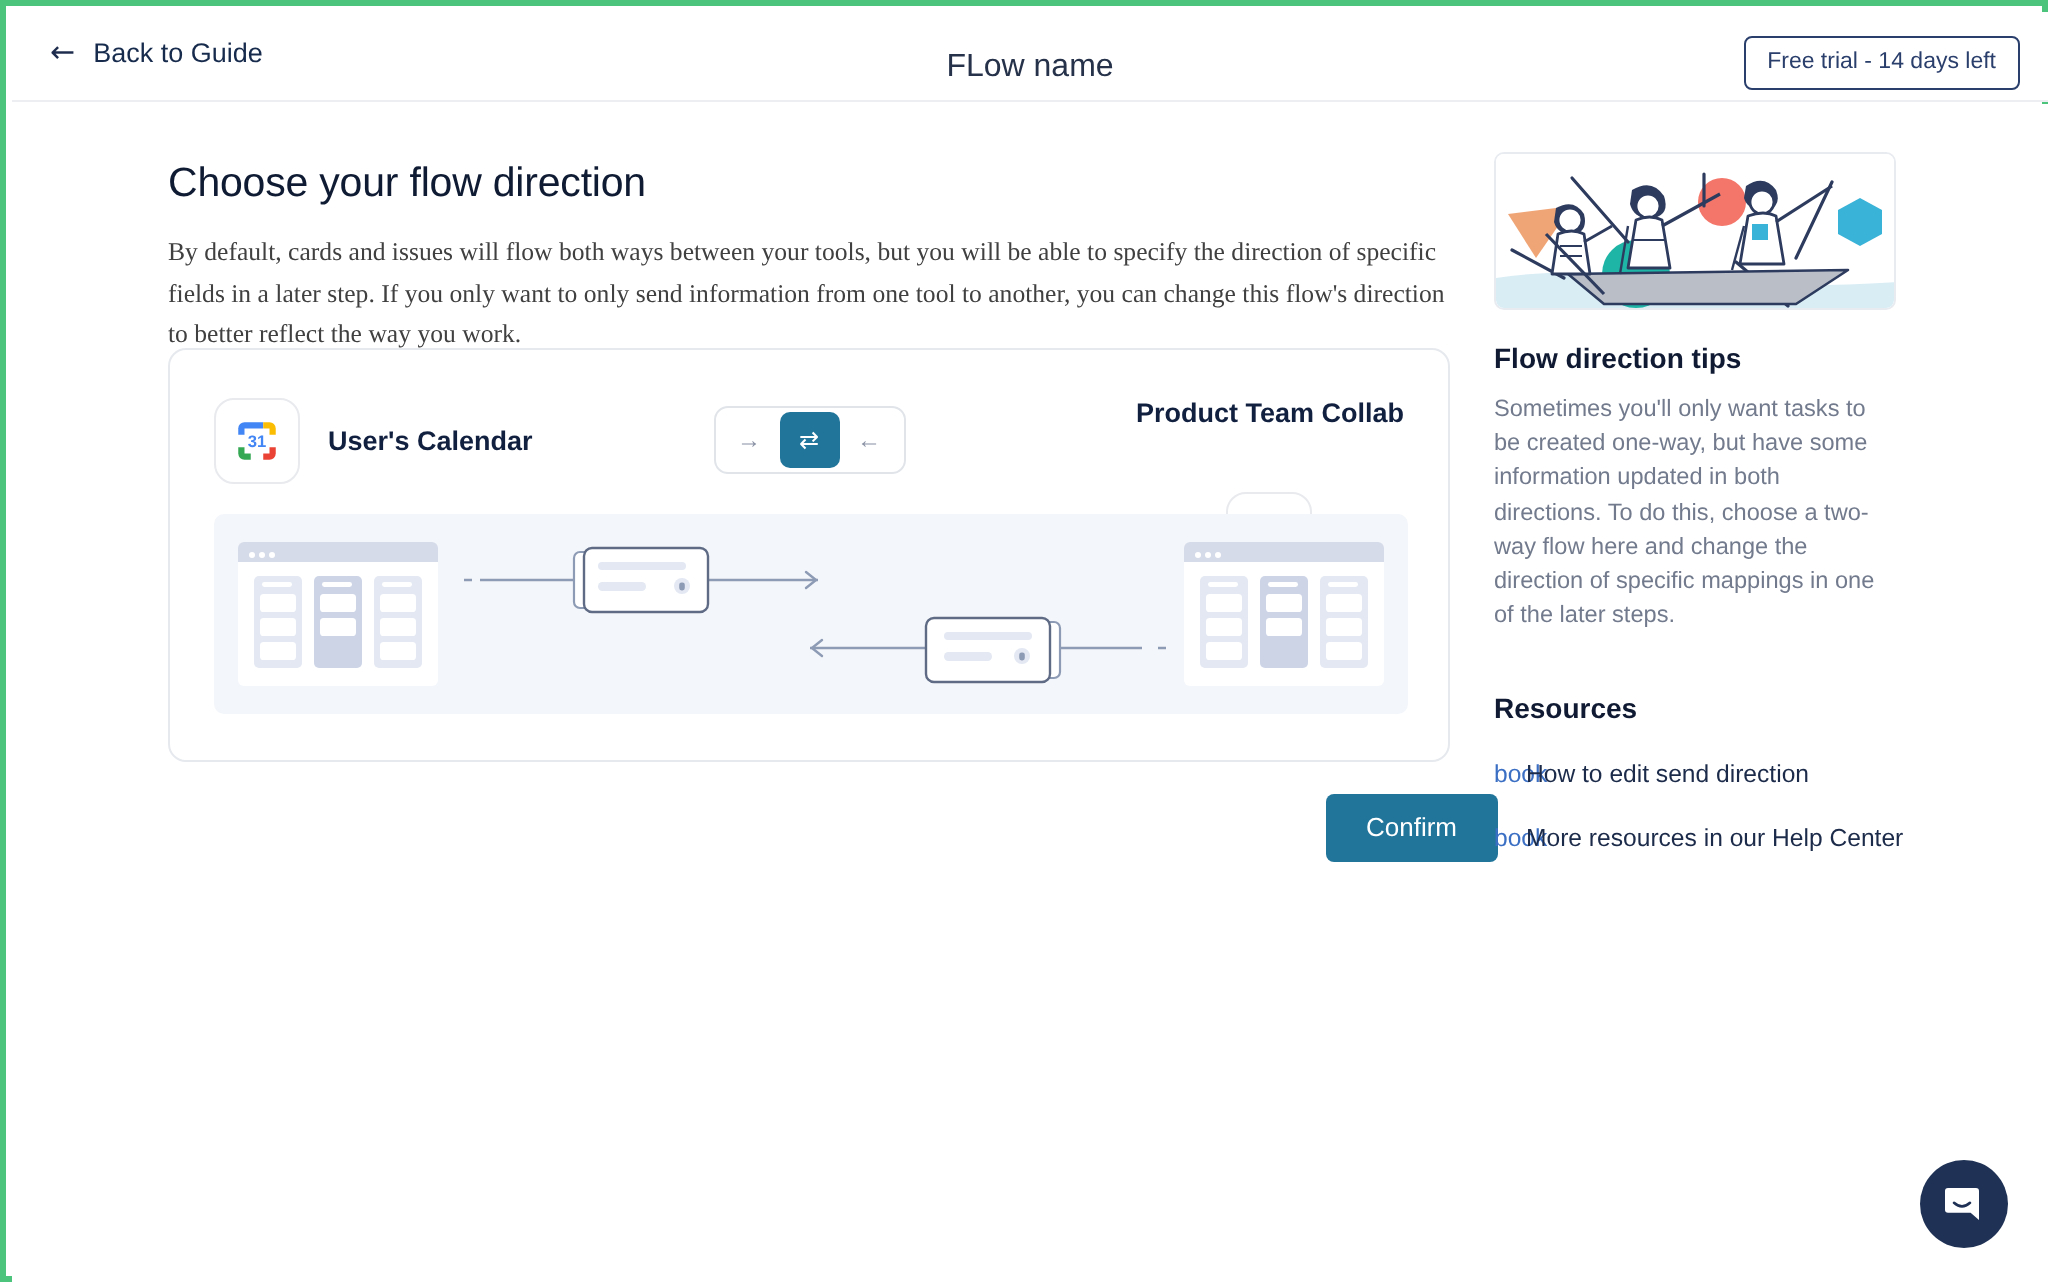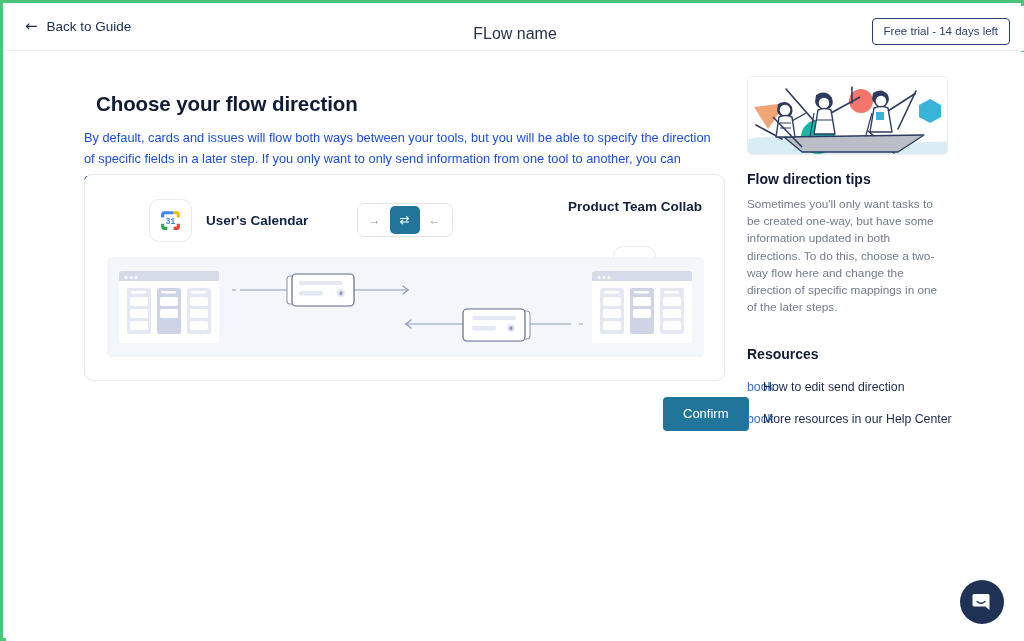--- a/index.html
+++ b/index.html
@@ -74,52 +74,53 @@
     background: #ffffff;
   }
 
   
   #left-col {
     position: absolute;
     left: 78px; top: 28px;
     width: 642px;
   }
   #page-heading {
-    margin: 12px;
+    margin: 0;
     font-size: 20.5px;
-    font-weight: bold;
+    font-weight: normal;
     color: #0f1b33;
     letter-spacing: -0.1px;
   }
   #page-desc {
     margin: 12px 0 0 0;
     font-size: 12.8px;
     line-height: 20.5px;
-    color: #1d4ed8;
+    color: #404040;
     width: 640px;
+    font-family: Liberation Serif, serif;
   }
 
   
   #flow-card {
     position: absolute;
     left: 78px; top: 122px;
     width: 641px; height: 207px;
     background: #ffffff;
     border: 1px solid #e6e9ee;
     border-radius: 9px;
   }
 
   .app-slot {
     position: absolute;
     top: 24px;
     display: flex;
     align-items: center;
     gap: 14px;
   }
-  #app-left  { left: 22px; margin-left: 42px; }
+  #app-left  { left: 22px; }
   #app-right { right: 22px; flex-direction: column; gap: 32px; }
 
   .app-tile {
     width: 43px; height: 43px;
     border: 1px solid #e8eaee;
     border-radius: 10px;
     background: #fff;
     display: flex;
     align-items: center;
     justify-content: center;

